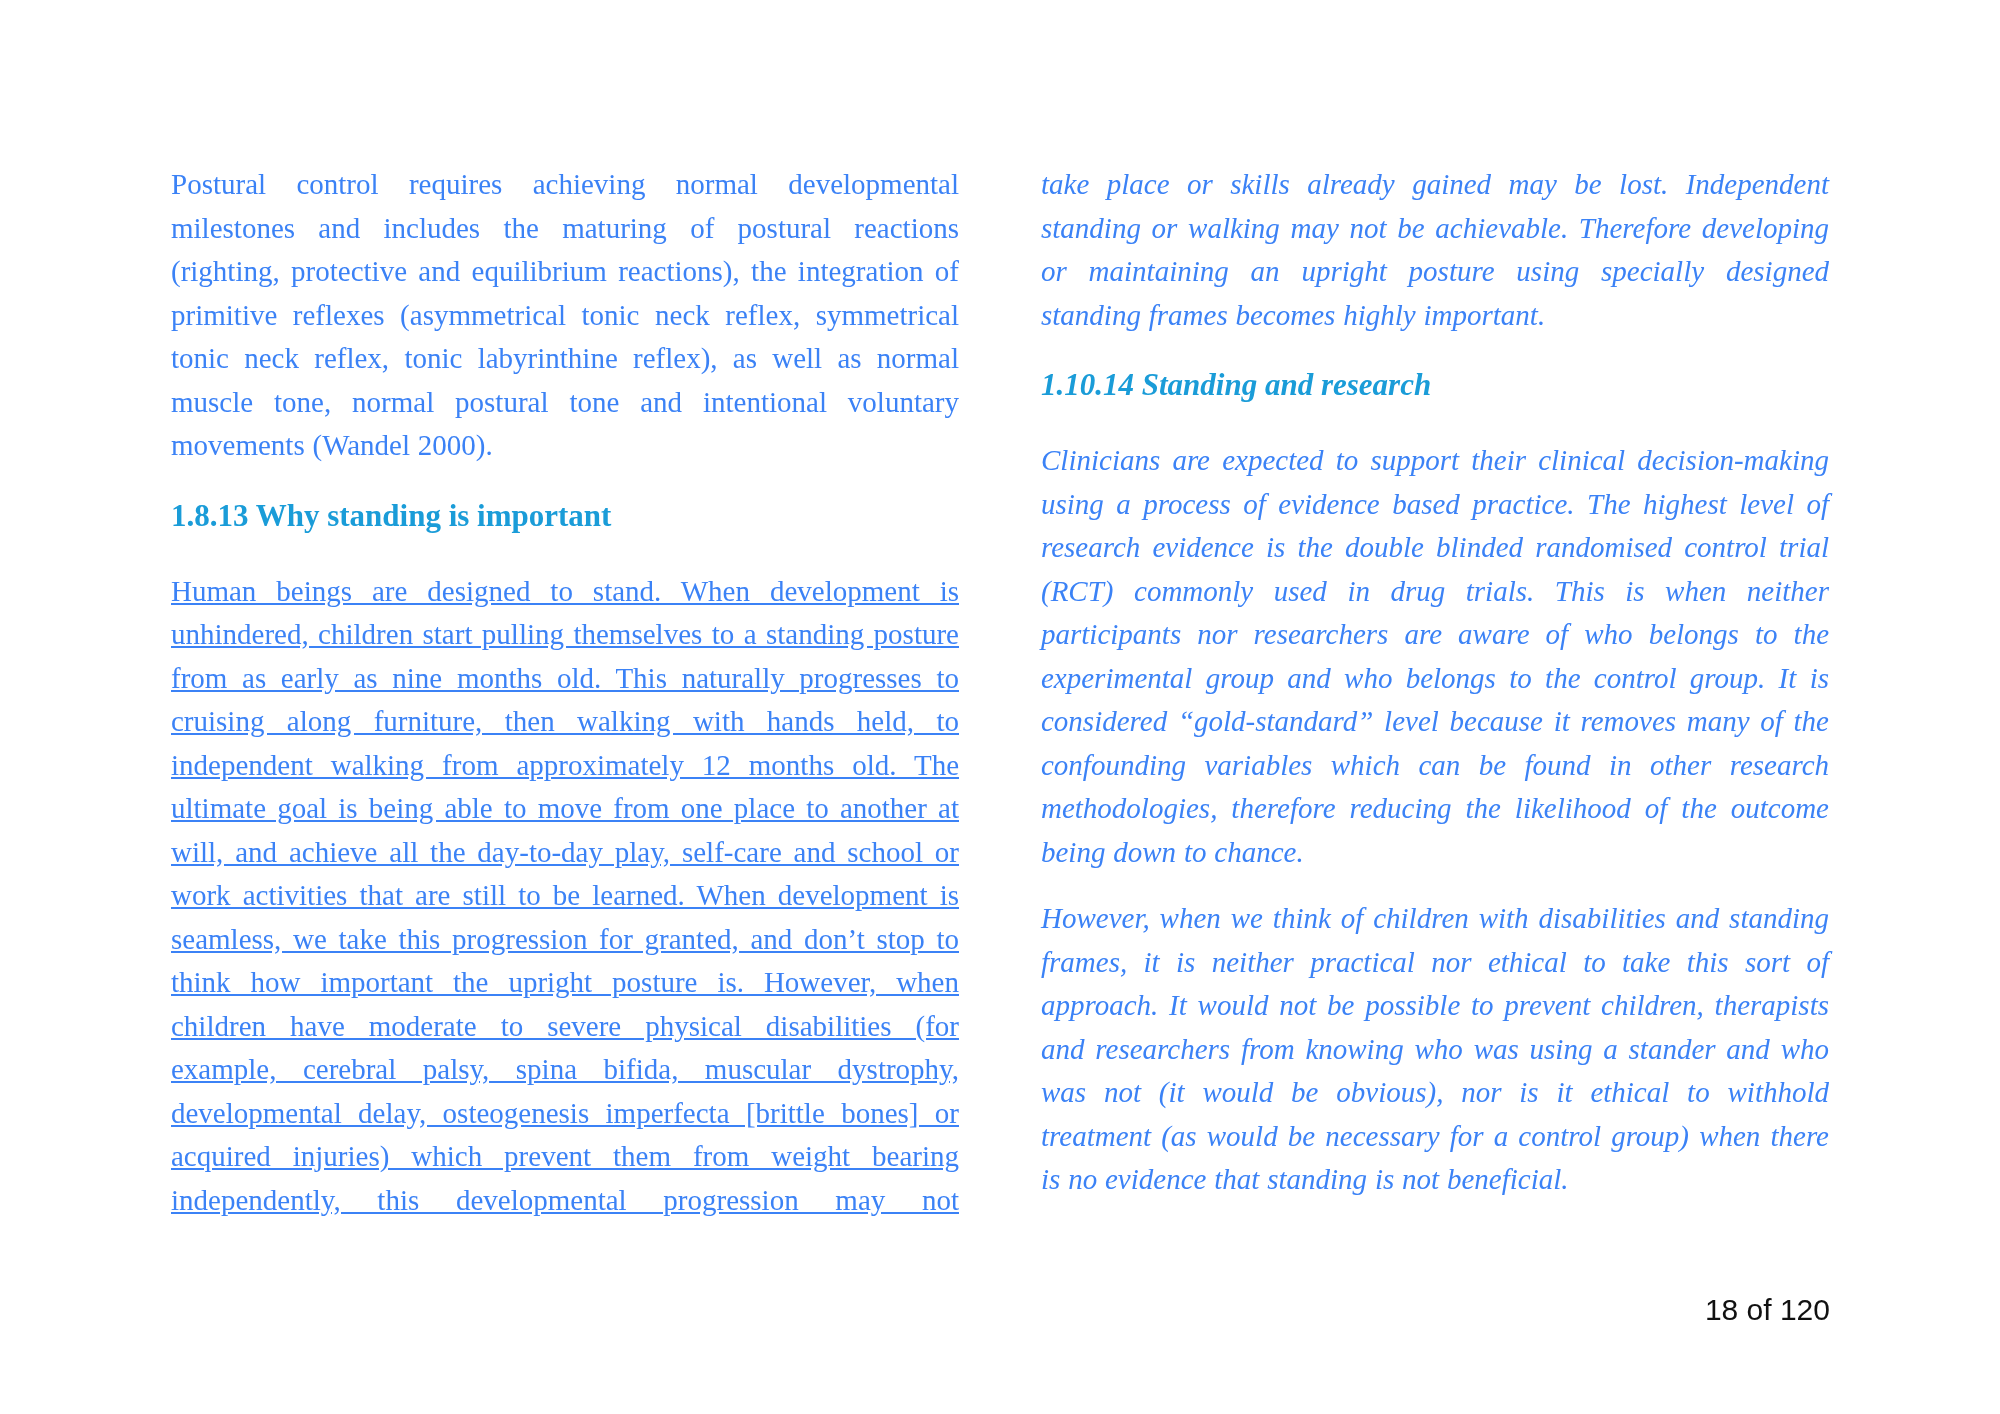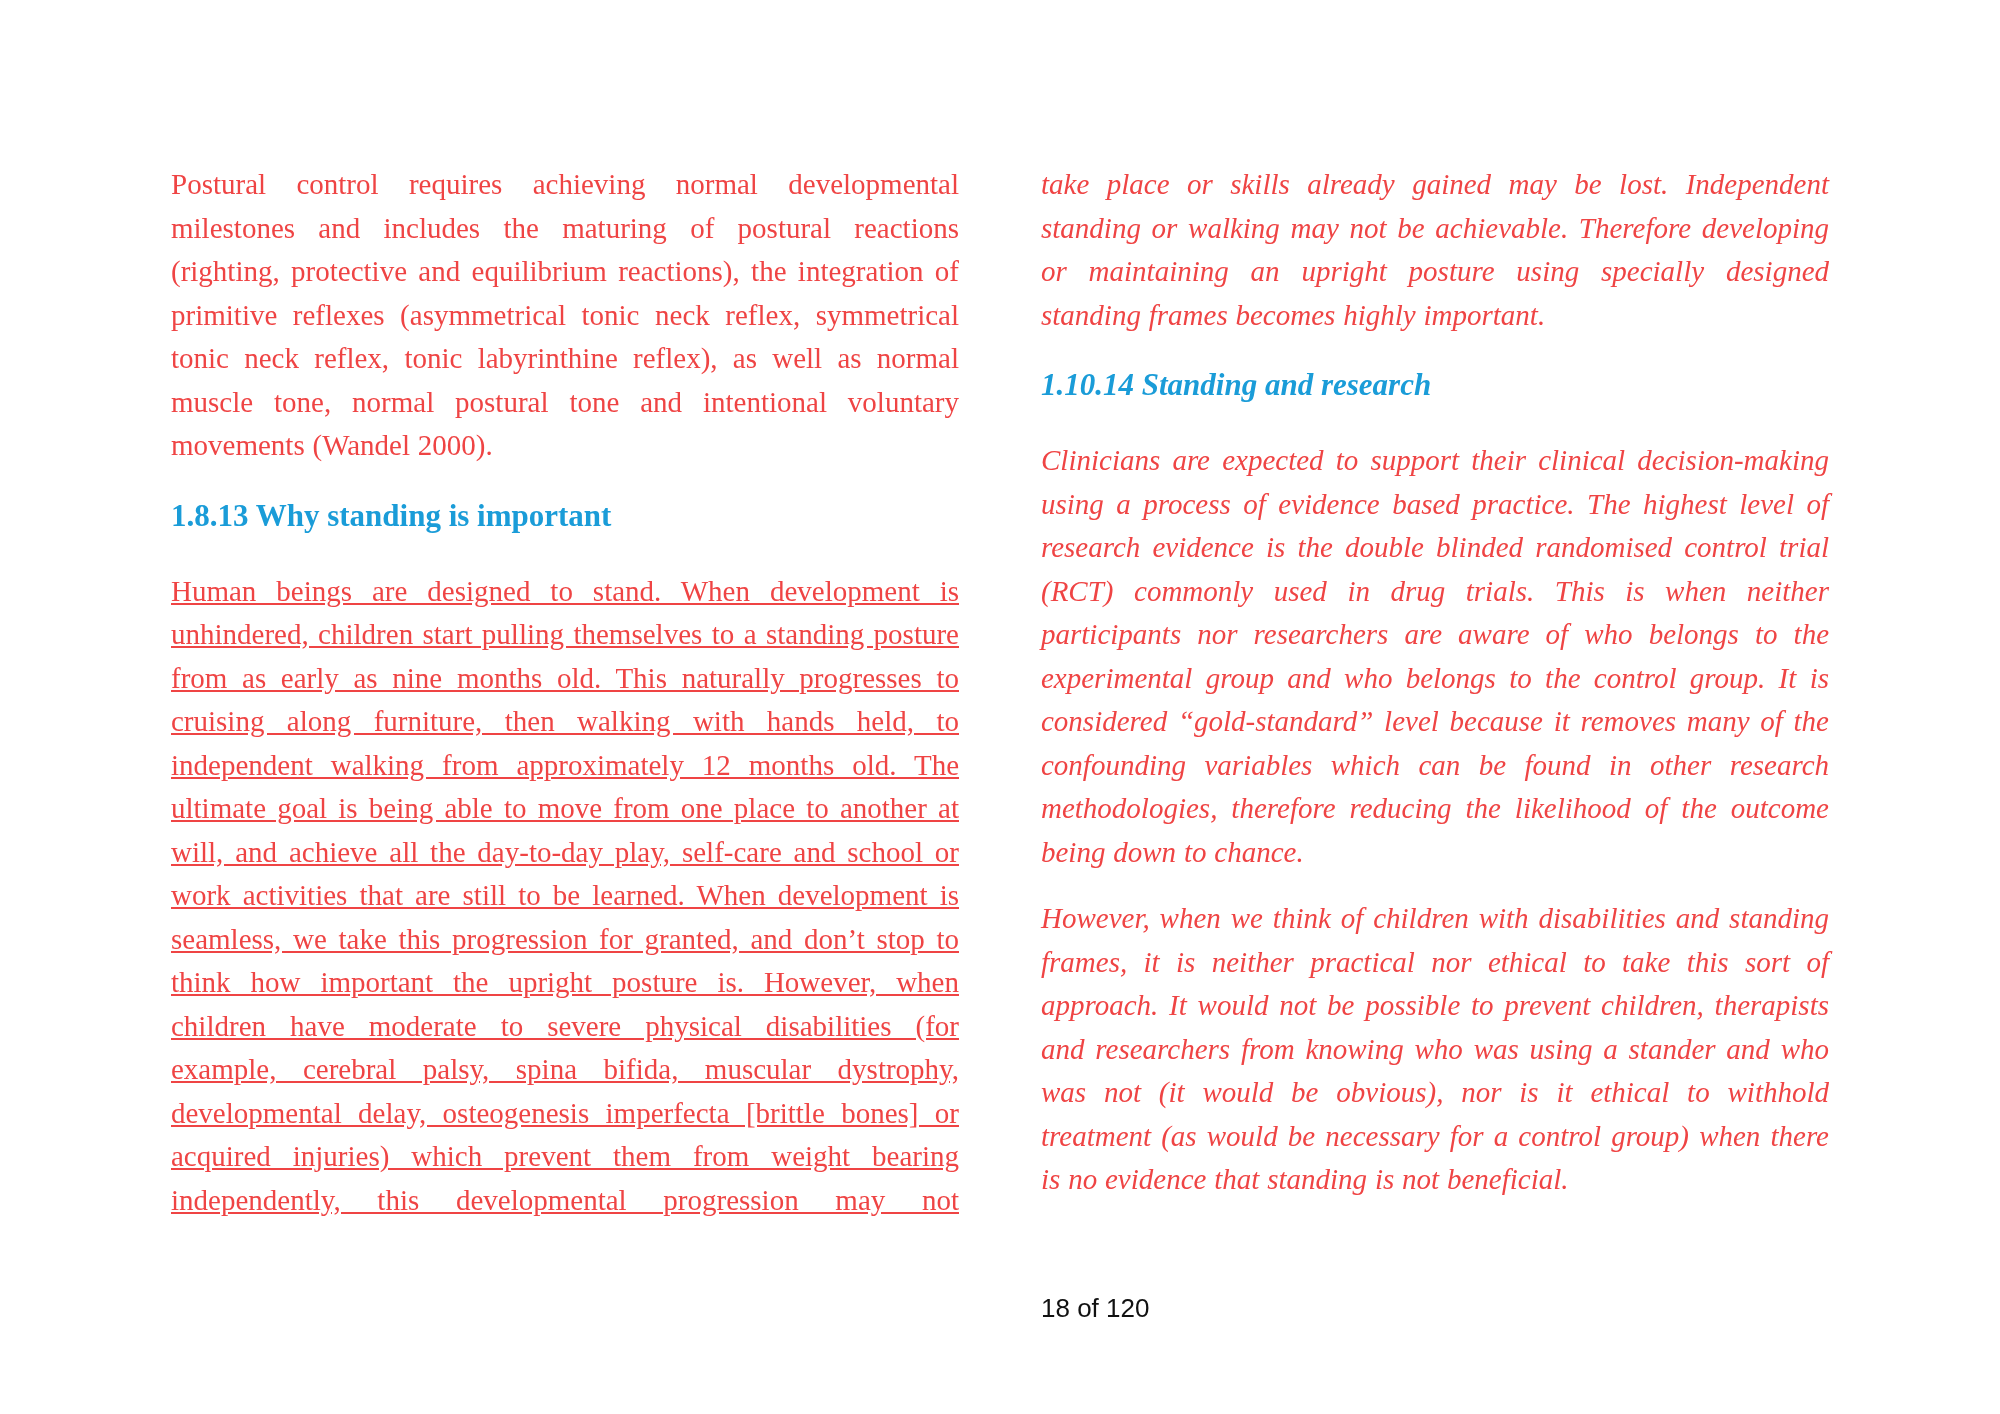--- a/index.html
+++ b/index.html
@@ -20,42 +20,43 @@
     top: 163px;
     width: 788px;
   }
   .col-left  { left: 171px; }
   .col-right { left: 1041px; font-style: italic; }
   .para {
     margin: 0 0 23px 0;
     font-size: 29px;
     line-height: 43.5px;
     text-align: justify;
-    color: #ef4444;
+    color: #3b82f6;
     word-spacing: 0.02em;
   }
   
   .para.continues {
     text-align-last: justify;
     text-decoration: underline;
   }
   .heading {
     margin: 26px 0 32px 0;
     font-size: 31px;
     line-height: 44px;
     font-weight: bold;
     color: #1a9cd8;
   }
   .page-footer {
     position: absolute;
     top: 1293px;
     left: 1041px;
     width: 789px;
+    text-align: right;
     font-family: "Liberation Sans", sans-serif;
-    font-size: 26px;
+    font-size: 30px;
     color: #111111;
   }
 </style>
 </head>
 <body>
 
 <div class="page">
 
   <section class="col col-left">
     <p class="para">Postural control requires achieving normal developmental milestones and includes the maturing of postural reactions (righting, protective and equilibrium reactions), the integration of primitive reflexes (asymmetrical tonic neck reflex, symmetrical tonic neck reflex, tonic labyrinthine reflex), as well as normal muscle tone, normal postural tone and intentional voluntary movements (Wandel 2000).</p>

